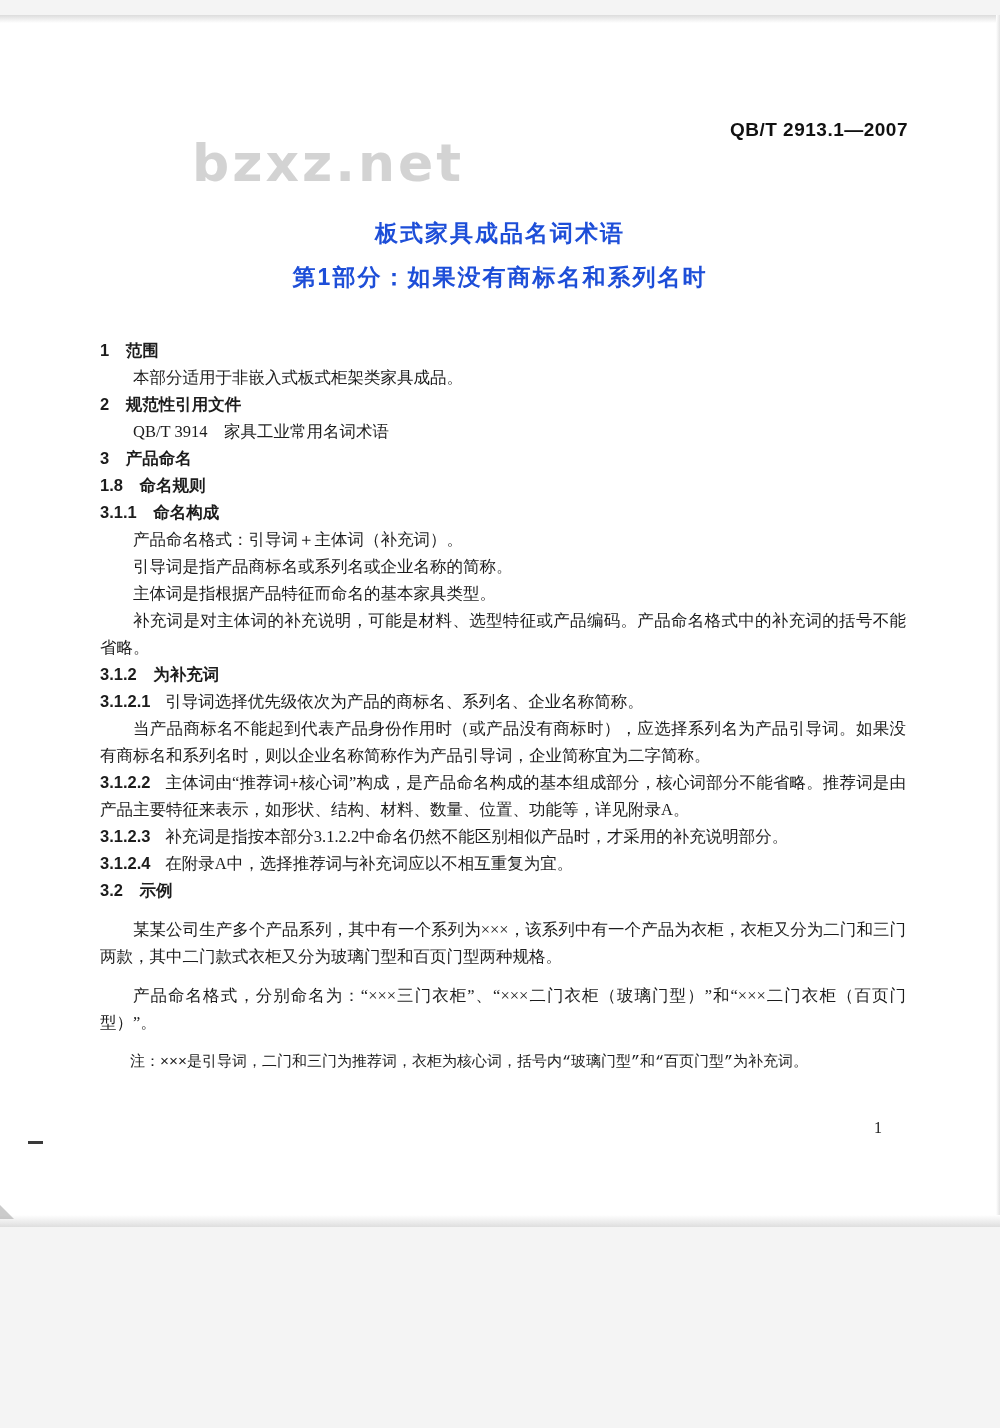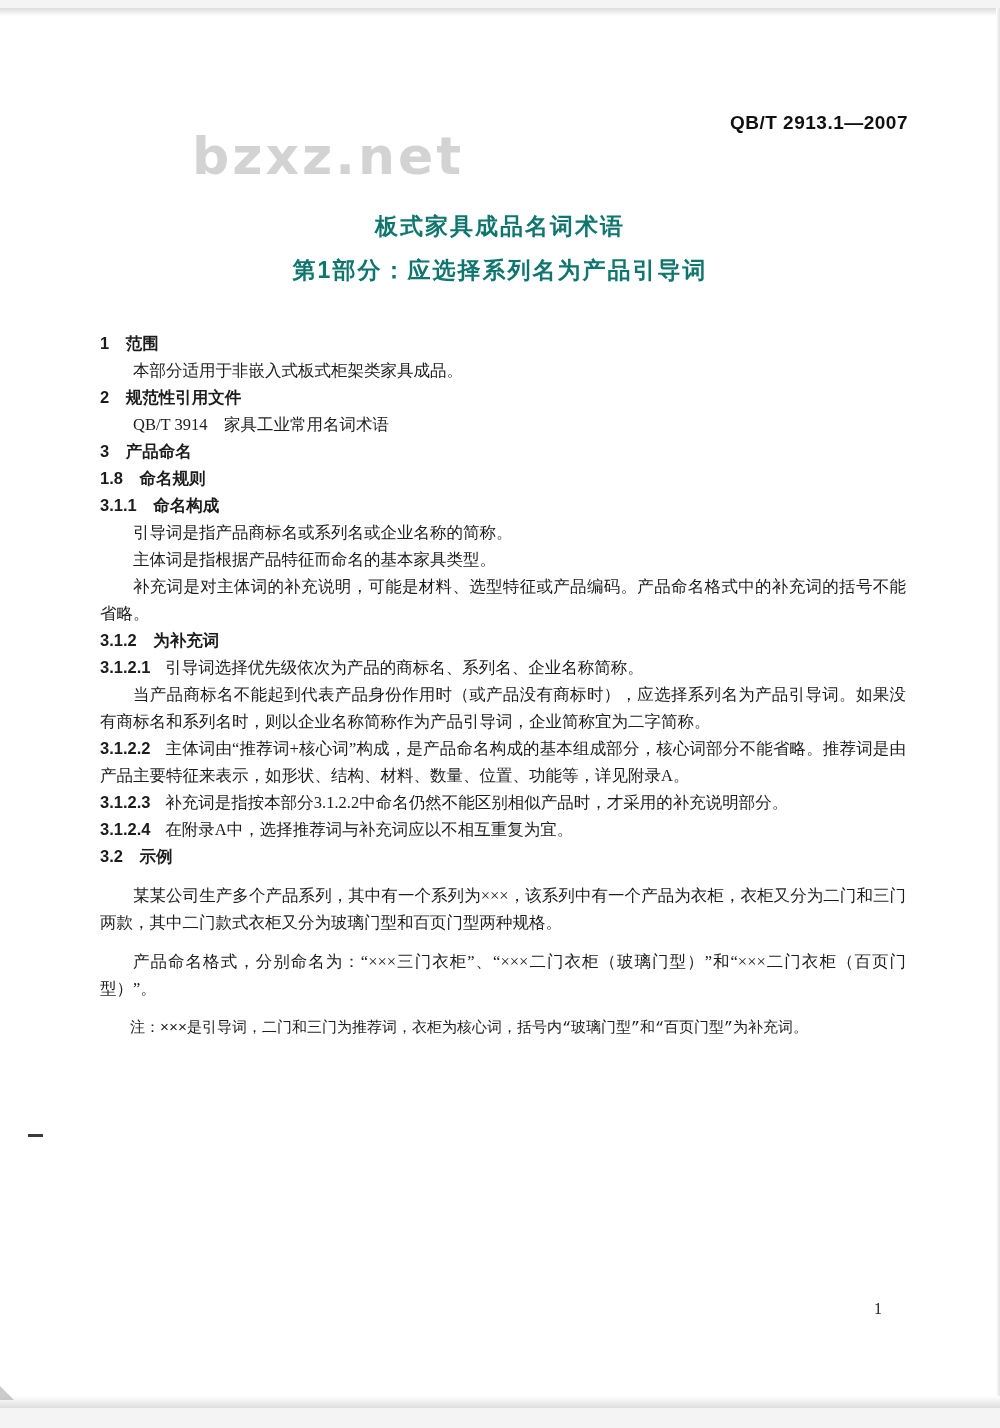--- a/index.html
+++ b/index.html
@@ -3,22 +3,22 @@
 <meta charset="utf-8">
 <style>
   html, body {
     margin: 0;
     padding: 0;
     background: #f4f4f4;
   }
   .page {
     position: relative;
     width: 1000px;
-    height: 1400px;
-    margin: 8px auto;
+    height: 1212px;
+    margin: 15px auto;
     background: #ffffff;
     overflow: hidden;
     font-family: "Liberation Serif", serif;
     color: #1c1c1c;
   }
   
   .scan-edge-top {
     position: absolute; top: 0; left: 0; right: 0; height: 8px;
     background: linear-gradient(#dcdcdc, #ffffff);
   }
@@ -54,21 +54,21 @@
     user-select: none;
   }
   
   .titles {
     position: absolute; top: 196px; left: 0; right: 0;
     text-align: center;
     font-family: "Liberation Sans", sans-serif;
   }
   .titles .t1, .titles .t2 {
     margin: 0; font-size: 23px; font-weight: bold; line-height: 44px;
-    letter-spacing: 2px; color: #0f766e;
+    letter-spacing: 2px; color: #1d4ed8;
   }
   
   .content {
     position: absolute; left: 100px; right: 94px; top: 322px;
     font-size: 16.5px; line-height: 27px; text-align: justify;
   }
   h2.sec {
     font-family: "Liberation Sans", sans-serif;
     font-size: 16.5px; font-weight: bold; margin: 0; padding: 0;
     text-align: left; line-height: 27px;
@@ -101,34 +101,35 @@
   <div class="scan-edge-bottom"></div>
   <div class="margin-dash"></div>
   <div class="corner-smudge"></div>
 
   <div class="doc-code">QB/T 2913.1—2007</div>
 
   <div class="watermark">bzxz.net</div>
 
   <div class="titles">
     <h1 class="t1">板式家具成品名词术语</h1>
-    <h1 class="t2">第1部分：应选择系列名为产品引导词</h1>
+    <h1 class="t2">第1部分：如果没有商标名和系列名时</h1>
   </div>
 
   <div class="content">
 
     <h2 class="sec">1　范围</h2>
     <p class="ind">本部分适用于非嵌入式板式柜架类家具成品。</p>
 
     <h2 class="sec gap-lg">2　规范性引用文件</h2>
     <p class="ind">QB/T 3914　家具工业常用名词术语</p>
 
     <h2 class="sec gap-lg">3　产品命名</h2>
     <h2 class="sec gap-md">1.8　命名规则</h2>
     <h2 class="sec gap-sm">3.1.1　命名构成</h2>
+    <p class="ind">产品命名格式：引导词＋主体词（补充词）。</p>
     <p class="ind">引导词是指产品商标名或系列名或企业名称的简称。</p>
     <p class="ind">主体词是指根据产品特征而命名的基本家具类型。</p>
     <p class="ind">补充词是对主体词的补充说明，可能是材料、选型特征或产品编码。产品命名格式中的补充词的括号不能省略。</p>
 
     <h2 class="sec gap-sm">3.1.2　为补充词</h2>
     <p class="item"><span class="num">3.1.2.1</span><span>引导词选择优先级依次为产品的商标名、系列名、企业名称简称。</span></p>
     <p class="ind">当产品商标名不能起到代表产品身份作用时（或产品没有商标时），应选择系列名为产品引导词。如果没有商标名和系列名时，则以企业名称简称作为产品引导词，企业简称宜为二字简称。</p>
     <p class="item"><span class="num">3.1.2.2</span><span>主体词由“推荐词+核心词”构成，是产品命名构成的基本组成部分，核心词部分不能省略。推荐词是由产品主要特征来表示，如形状、结构、材料、数量、位置、功能等，详见附录A。</span></p>
     <p class="item"><span class="num">3.1.2.3</span><span>补充词是指按本部分3.1.2.2中命名仍然不能区别相似产品时，才采用的补充说明部分。</span></p>
     <p class="item"><span class="num">3.1.2.4</span><span>在附录A中，选择推荐词与补充词应以不相互重复为宜。</span></p>

